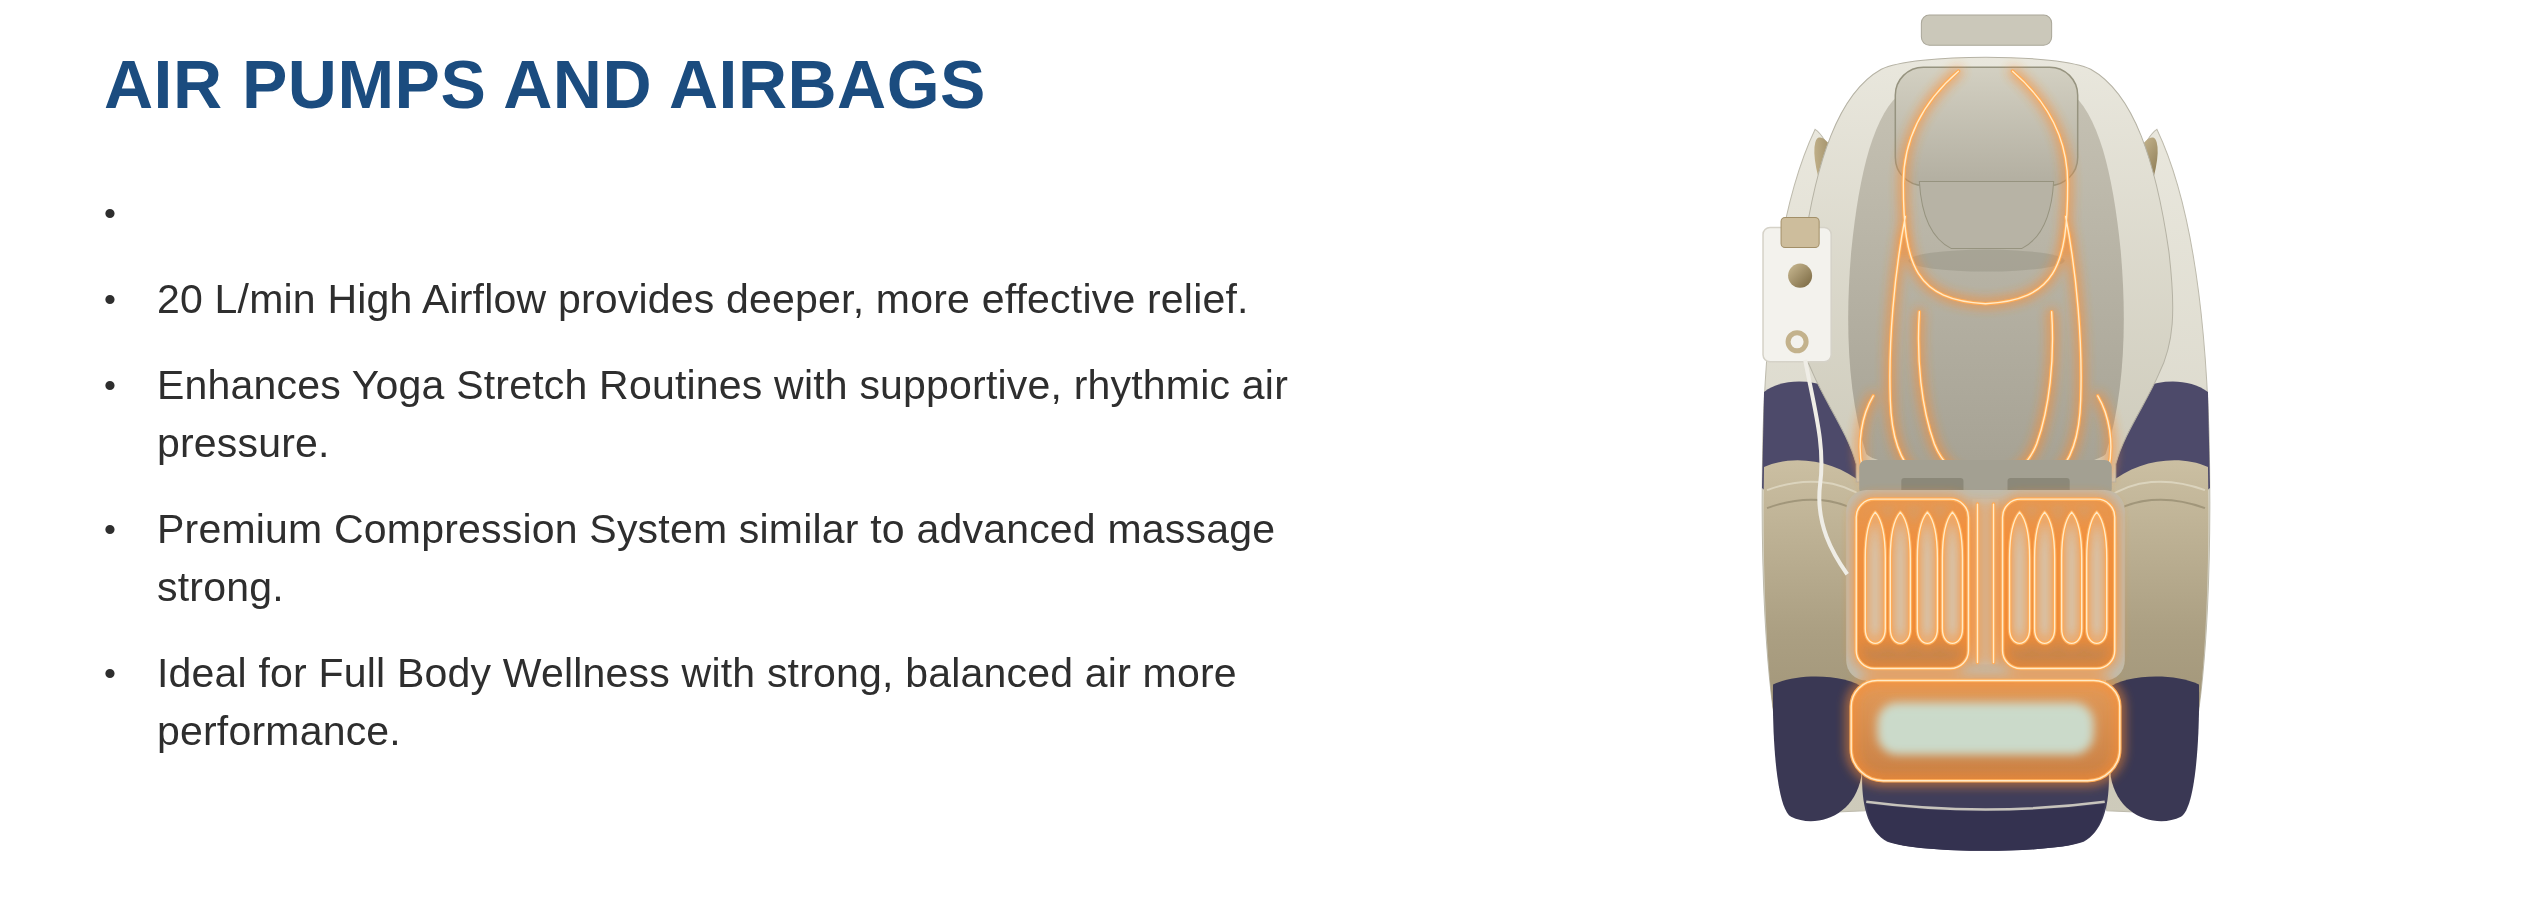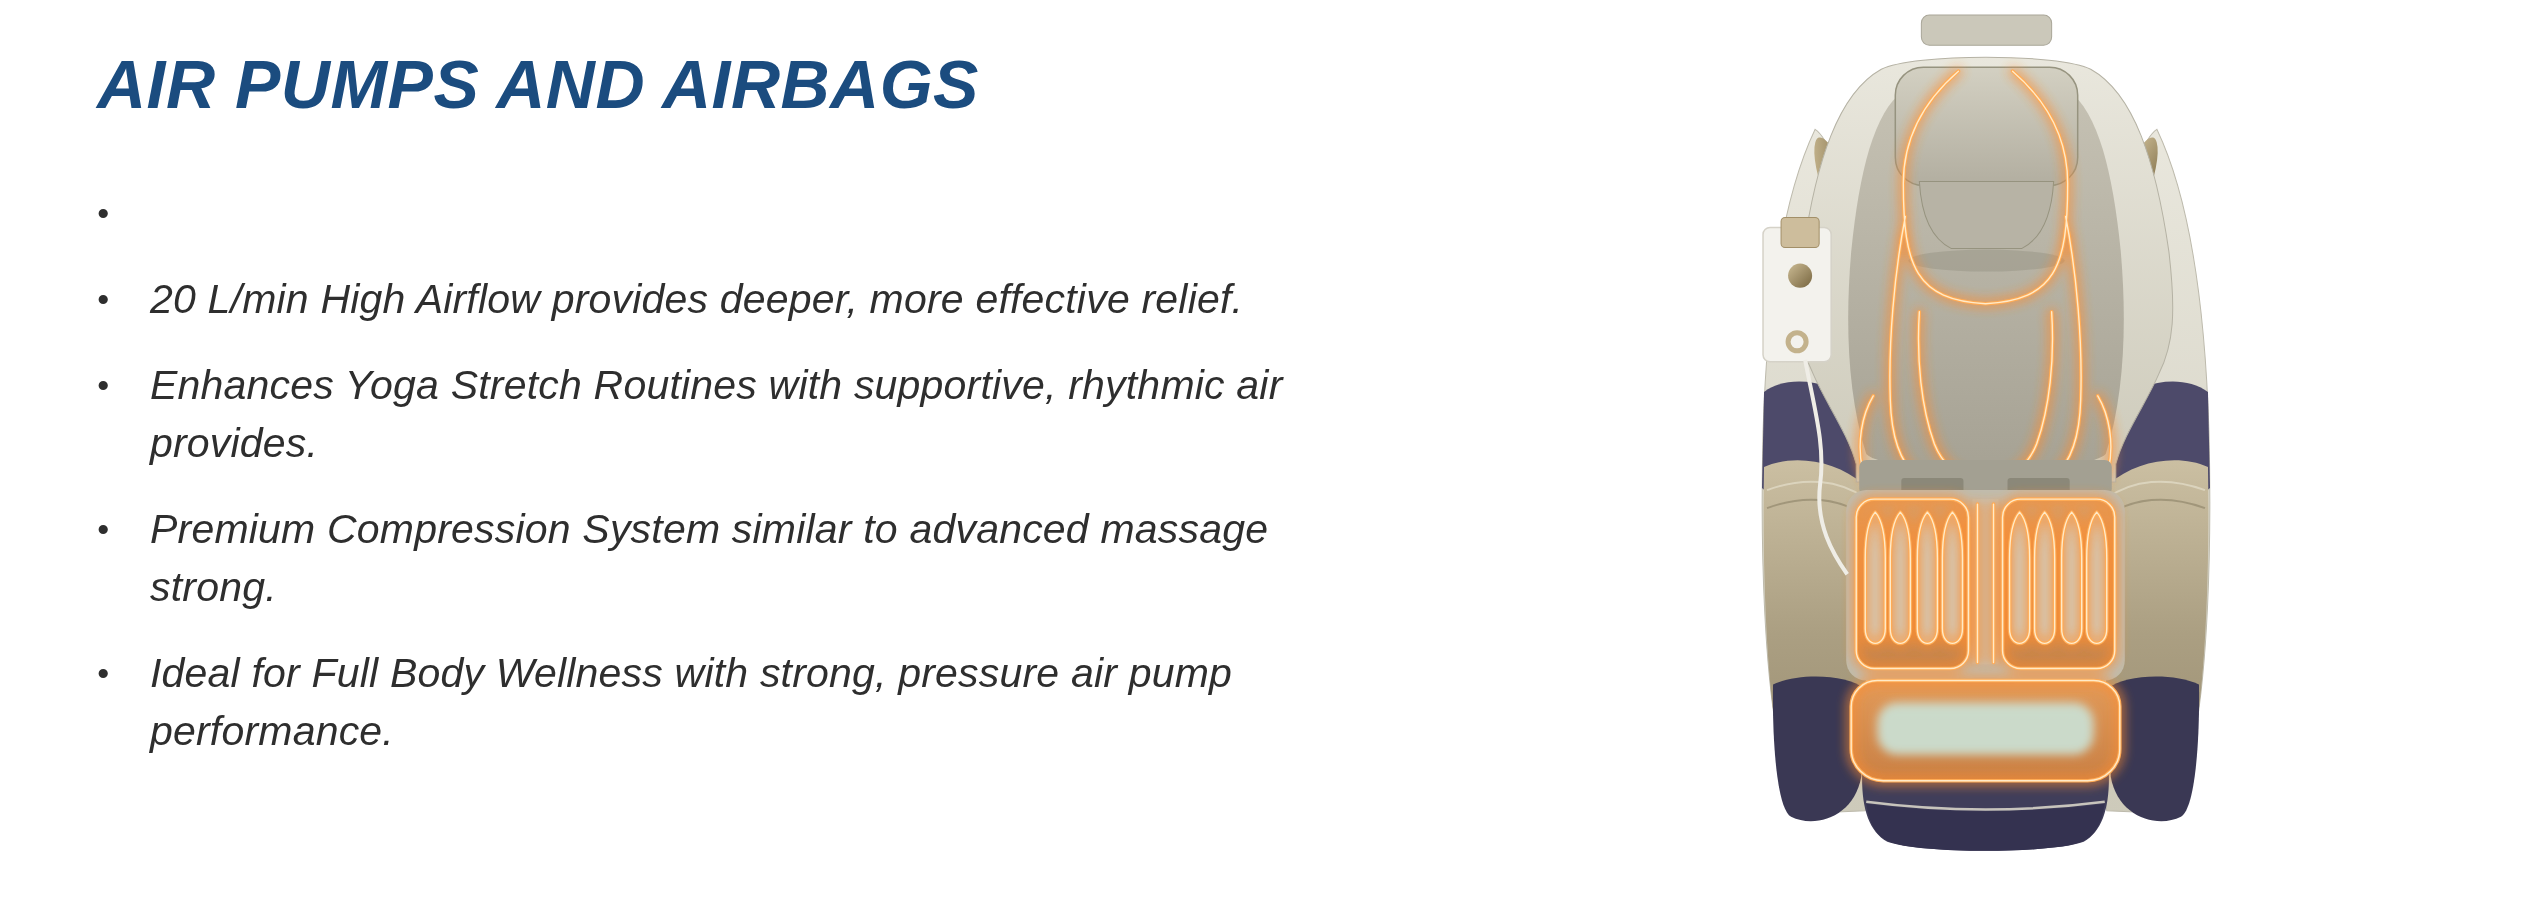--- a/index.html
+++ b/index.html
@@ -12,24 +12,23 @@
     font-family: "Liberation Sans", sans-serif;
   }
   .page {
     position: relative;
     width: 2532px;
     height: 900px;
     background: #ffffff;
   }
   .text-col {
     position: absolute;
-    left: 97px;
+    left: 104px;
     top: 46px;
     width: 1450px;
-    font-style: italic;
   }
   h1.section-title {
     margin: 0;
     font-size: 68px;
     line-height: 76px;
     font-weight: 700;
     letter-spacing: 0.5px;
     color: #1b4c7f;
   }
   ul.feature-list {
@@ -80,29 +79,29 @@
     <ul class="feature-list">
         <li>
         <span class="bullet-marker">•</span>
       </li>
         <li>
         <span class="bullet-marker">•</span>
         <span class="bullet-text">20 L/min High Airflow provides deeper, more effective relief.</span>
       </li>
         <li>
         <span class="bullet-marker">•</span>
-        <span class="bullet-text">Enhances Yoga Stretch Routines with supportive, rhythmic air provides.</span>
+        <span class="bullet-text">Enhances Yoga Stretch Routines with supportive, rhythmic air pressure.</span>
       </li>
         <li>
         <span class="bullet-marker">•</span>
         <span class="bullet-text">Premium Compression System similar to advanced massage strong.</span>
       </li>
         <li>
         <span class="bullet-marker">•</span>
-        <span class="bullet-text">Ideal for Full Body Wellness with strong, pressure air pump performance.</span>
+        <span class="bullet-text">Ideal for Full Body Wellness with strong, balanced air more performance.</span>
       </li>
       </ul>
   </div>
 
   <div class="chair-wrap">
     <svg viewBox="0 0 465 870" aria-hidden="true">
       <defs>
         <linearGradient id="shellG" x1="0" y1="0" x2="0" y2="1">
           <stop offset="0" stop-color="#e9e7dd"></stop>
             <stop offset="1" stop-color="#cdcaba"></stop>

